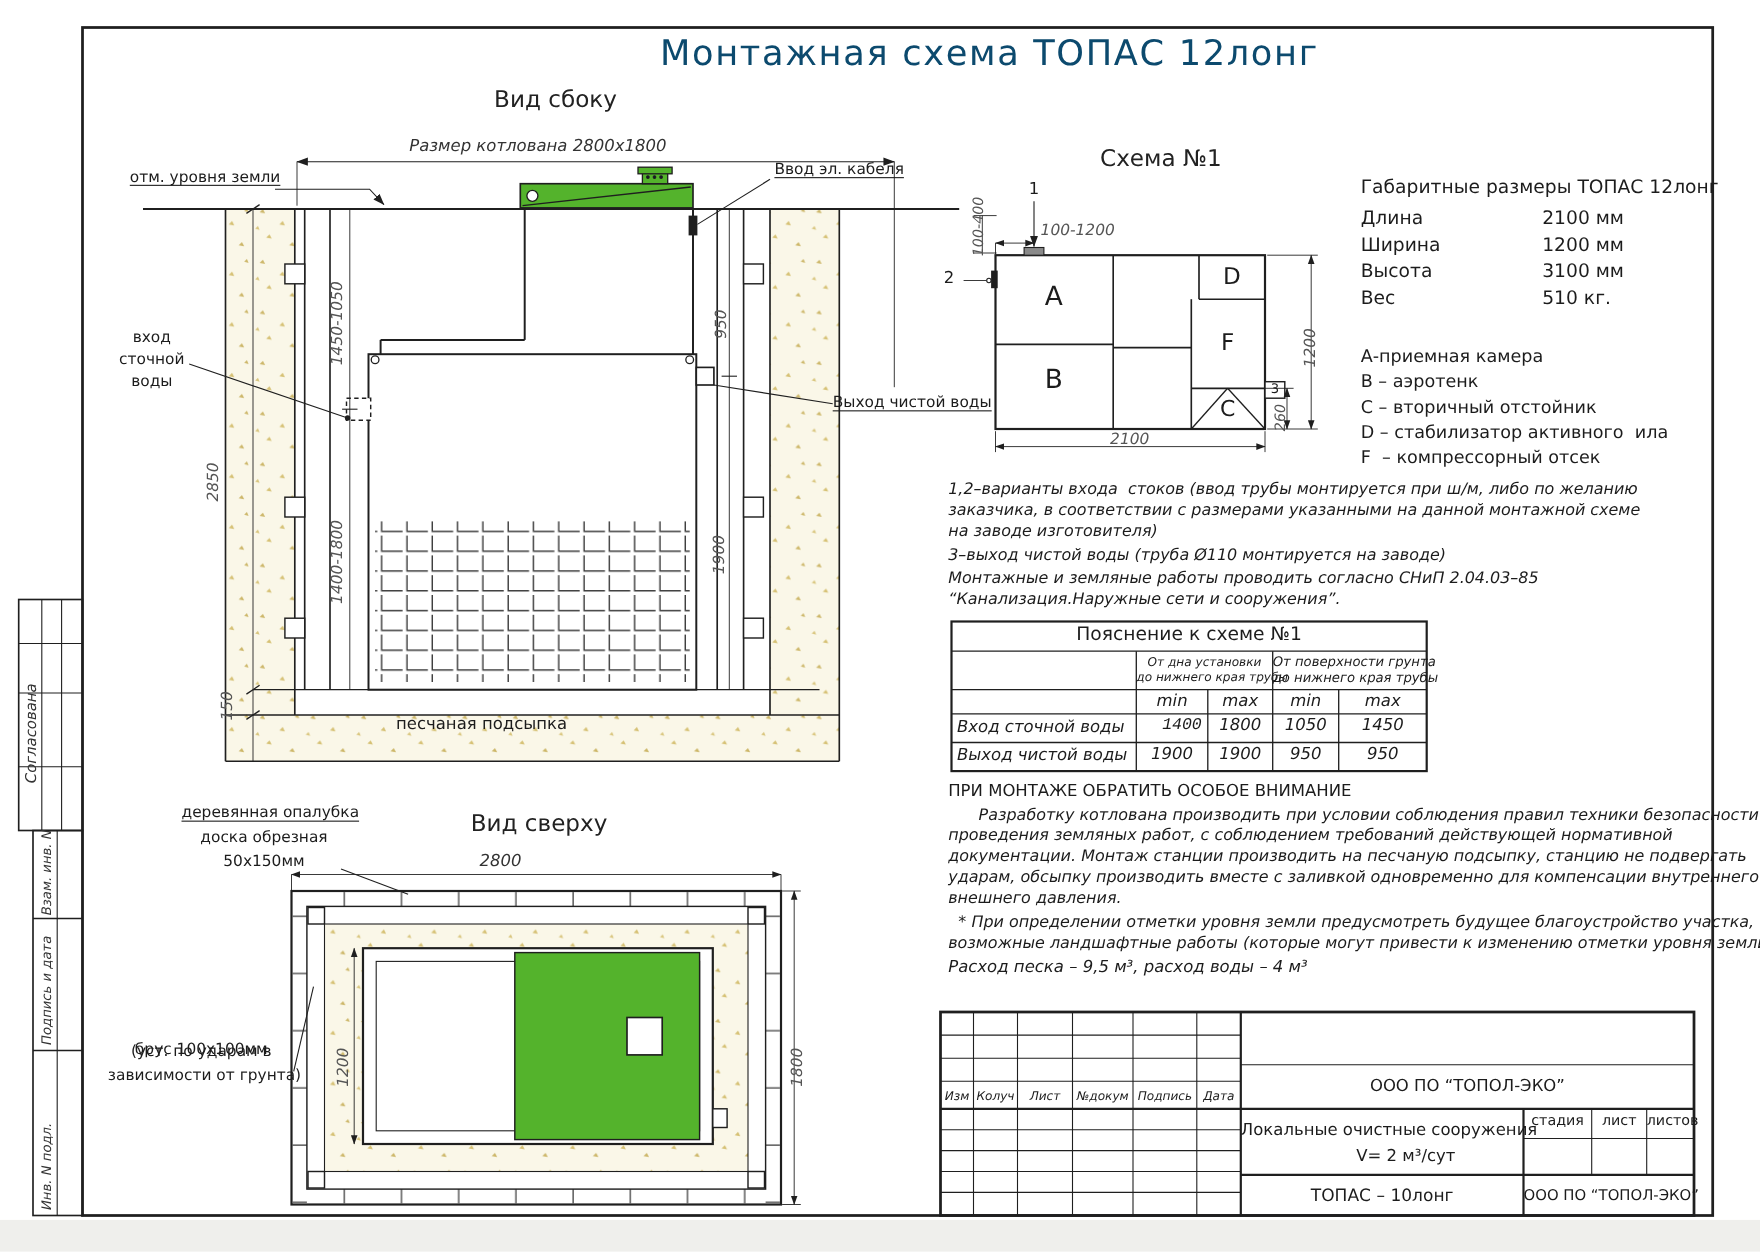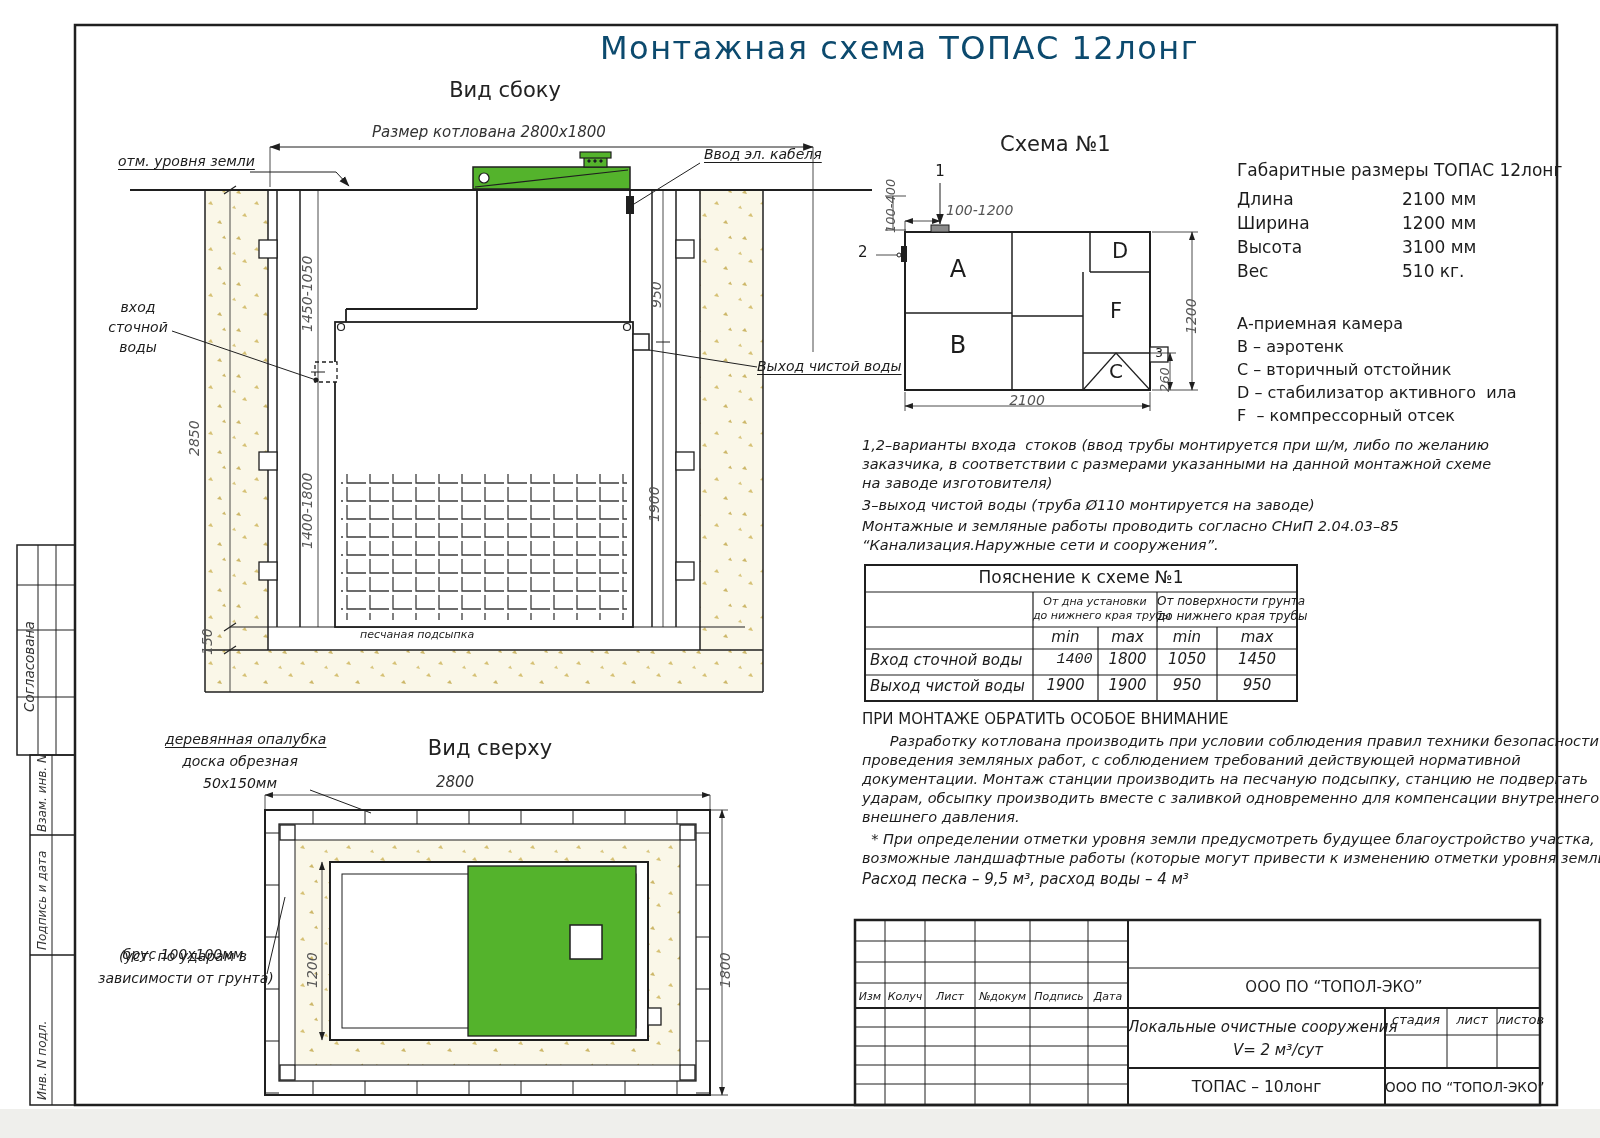--- a/index.html
+++ b/index.html
@@ -1,28 +1,28 @@
 <!DOCTYPE html>
 <html><head>
 <meta charset="utf-8">
 <style>
   html,body{margin:0;padding:0;}
   body{width:1600px;height:1138px;position:relative;background:#ffffff;overflow:hidden;
        font-family:"DejaVu Sans",sans-serif;color:#1c1c1c;}
   .t{position:absolute;white-space:pre;line-height:1.15;}
-  .it{font-style:italic;}
+  .it{}
   .c{text-align:center;}
   .u{text-decoration:underline;text-underline-offset:3px;}
   .rot{transform:rotate(-90deg);transform-origin:0 0;}
   #stage{position:absolute;left:0;top:0;width:1600px;height:1138px;}
   svg{position:absolute;left:0;top:0;}
   .title-main{font-size:32px;letter-spacing:1.5px;color:#0c4a6e;}
   .sec{font-size:21px;color:#222;}
   .lb{font-size:14px;}
-  .lb15{font-size:11px;}
+  .lb15{font-size:15px;margin-top:21px;}
   .dim{font-size:14px;font-style:italic;color:#555;}
   .dimd{font-size:14px;font-style:italic;color:#333;}
   .spec{font-size:17px;}
   .leg{font-size:16px;}
   .note{font-size:14.5px;font-style:italic;}
   .tb{font-size:15px;font-style:italic;}
   .small{font-size:11px;font-style:italic;}
   .marg{font-size:12px;font-style:italic;color:#333;}
   .scan-strip{position:absolute;left:0;top:1109px;width:1600px;height:29px;background:#efefec;}
 </style>

